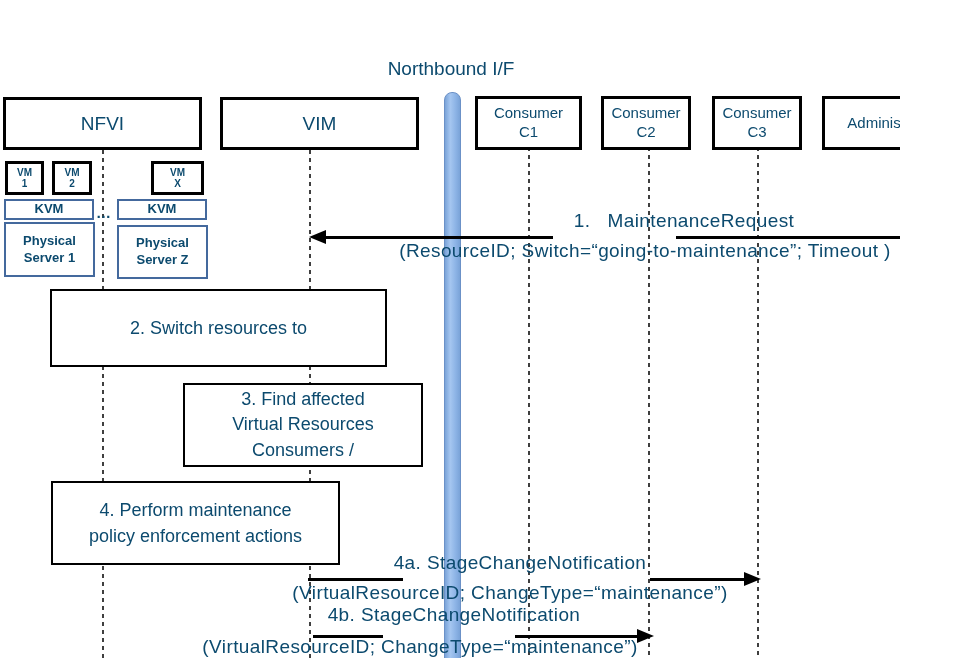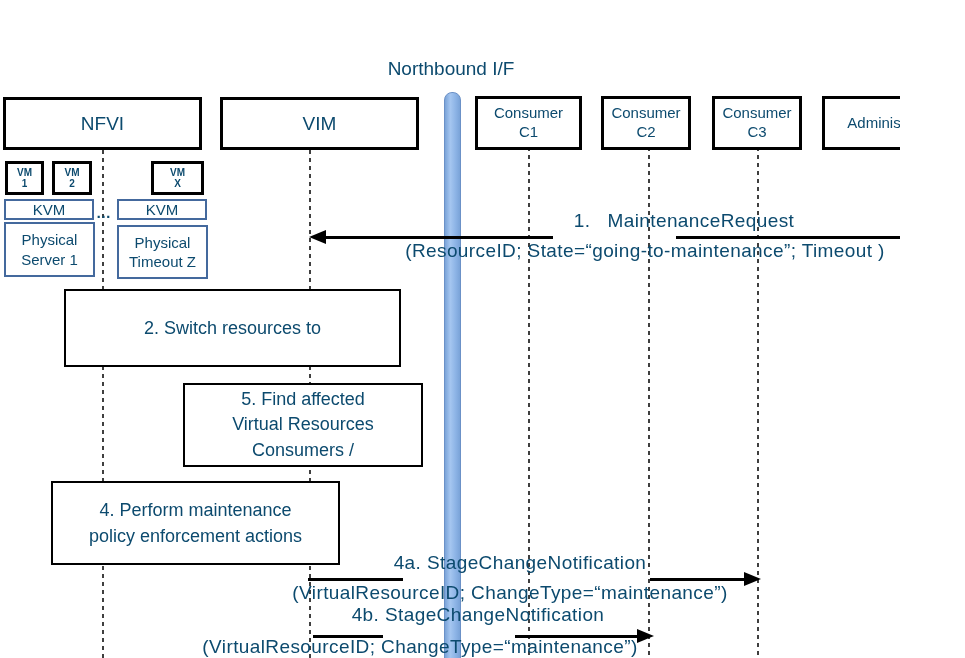--- a/index.html
+++ b/index.html
@@ -28,21 +28,21 @@
   .actor.small{font-size:15px;}
   
   .vmbox{
     position:absolute;box-sizing:border-box;background:#fff;border:3px solid #000;
     display:flex;flex-direction:column;align-items:center;justify-content:center;
     font-size:10px;font-weight:700;line-height:1.15;text-align:center;
   }
   .bluebox{
     position:absolute;box-sizing:border-box;background:#fff;border:2.5px solid #44699d;
     display:flex;flex-direction:column;align-items:center;justify-content:center;
-    font-size:15px;font-weight:400;line-height:1.3;text-align:left;
+    font-size:13px;font-weight:700;line-height:1.3;text-align:left;
   }
   .dots{position:absolute;font-size:15px;font-weight:700;letter-spacing:1px;}
   
   .act{
     position:absolute;box-sizing:border-box;background:#fff;border:2px solid #000;
     display:flex;flex-direction:column;align-items:center;justify-content:center;
     font-size:18px;line-height:1.45;text-align:center;
   }
   
   .msg{
@@ -119,47 +119,47 @@
   <div class="dots" style="left:96px;top:157px;">…</div>
   <div class="bluebox" style="left:117px;top:152px;width:90px;height:21px;">
     <span>KVM</span>
   </div>
   <div class="bluebox" style="left:4px;top:175px;width:91px;height:55px;">
     <span>Physical</span>
     <span>Server 1</span>
   </div>
   <div class="bluebox" style="left:117px;top:178px;width:91px;height:54px;">
     <span>Physical</span>
-    <span>Timeout Z</span>
+    <span>Server Z</span>
   </div>
 
   <div class="msg" style="left:684px;top:163px;">1.   MaintenanceRequest</div>
-  <div class="msg" style="left:645px;top:193px;">(ResourceID; State=“going-to-maintenance”; Timeout )</div>
+  <div class="msg" style="left:645px;top:193px;">(ResourceID; Switch=“going-to-maintenance”; Timeout )</div>
   <div class="seg" style="left:324px;top:189px;width:229px;"></div>
   <div class="seg" style="left:676px;top:189px;width:254px;"></div>
   <div class="arr-l" style="left:309px;top:183px;"></div>
 
-  <div class="act" style="left:64px;top:242px;width:337px;height:78px;">
+  <div class="act" style="left:50px;top:242px;width:337px;height:78px;">
     <span>2. Switch resources to</span>
   </div>
   <div class="act" style="left:183px;top:336px;width:240px;height:84px;line-height:1.4;">
-    <span>5. Find affected</span>
+    <span>3. Find affected</span>
     <span>Virtual Resources</span>
     <span>Consumers /</span>
   </div>
   <div class="act" style="left:51px;top:434px;width:289px;height:84px;">
     <span>4. Perform maintenance</span>
     <span>policy enforcement actions</span>
   </div>
 
   <div class="msg" style="left:520px;top:505px;">4a. StageChangeNotification</div>
   <div class="msg" style="left:510px;top:535px;">(VirtualResourceID; ChangeType=“maintenance”)</div>
   <div class="seg" style="left:308px;top:531px;width:95px;"></div>
   <div class="seg" style="left:650px;top:531px;width:97px;"></div>
   <div class="arr-r" style="left:744px;top:525px;"></div>
 
-  <div class="msg" style="left:478px;top:557px;">4b. StageChangeNotification</div>
+  <div class="msg" style="left:454px;top:557px;">4b. StageChangeNotification</div>
   <div class="msg" style="left:420px;top:589px;">(VirtualResourceID; ChangeType=“maintenance”)</div>
   <div class="seg" style="left:313px;top:588px;width:70px;"></div>
   <div class="seg" style="left:515px;top:588px;width:125px;"></div>
   <div class="arr-r" style="left:637px;top:582px;"></div>
 
 </div>
 
 </body></html>

